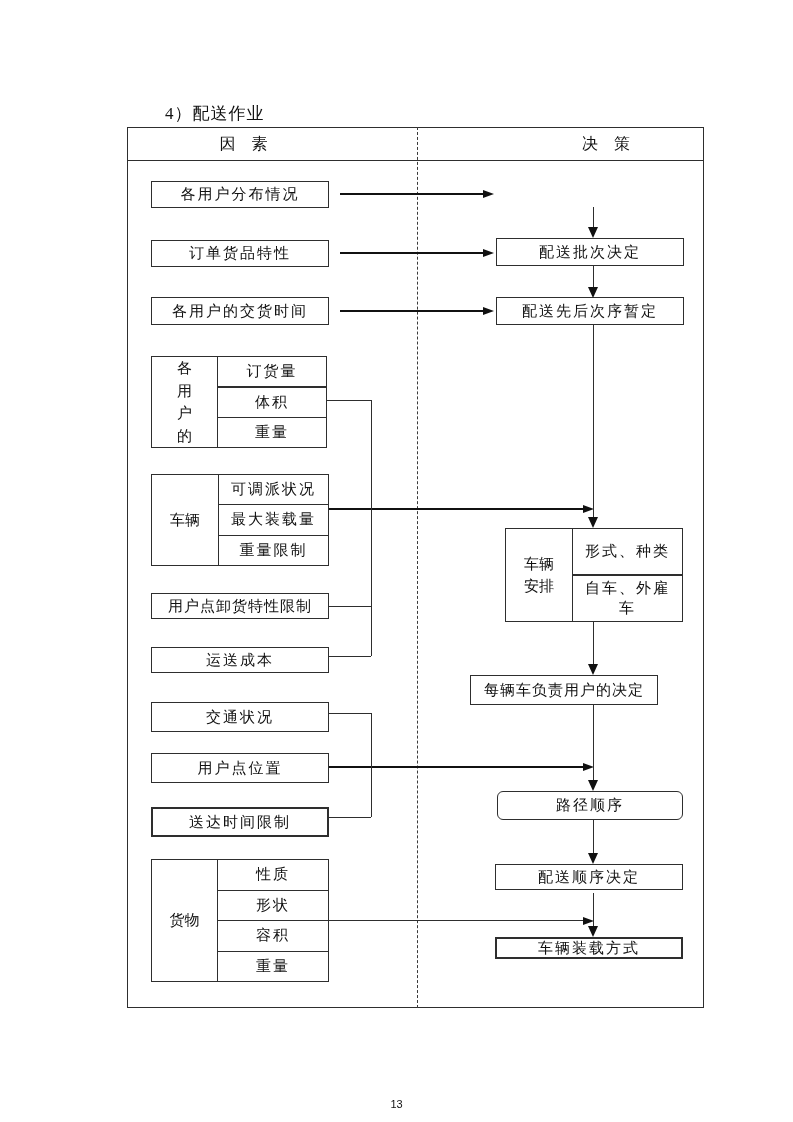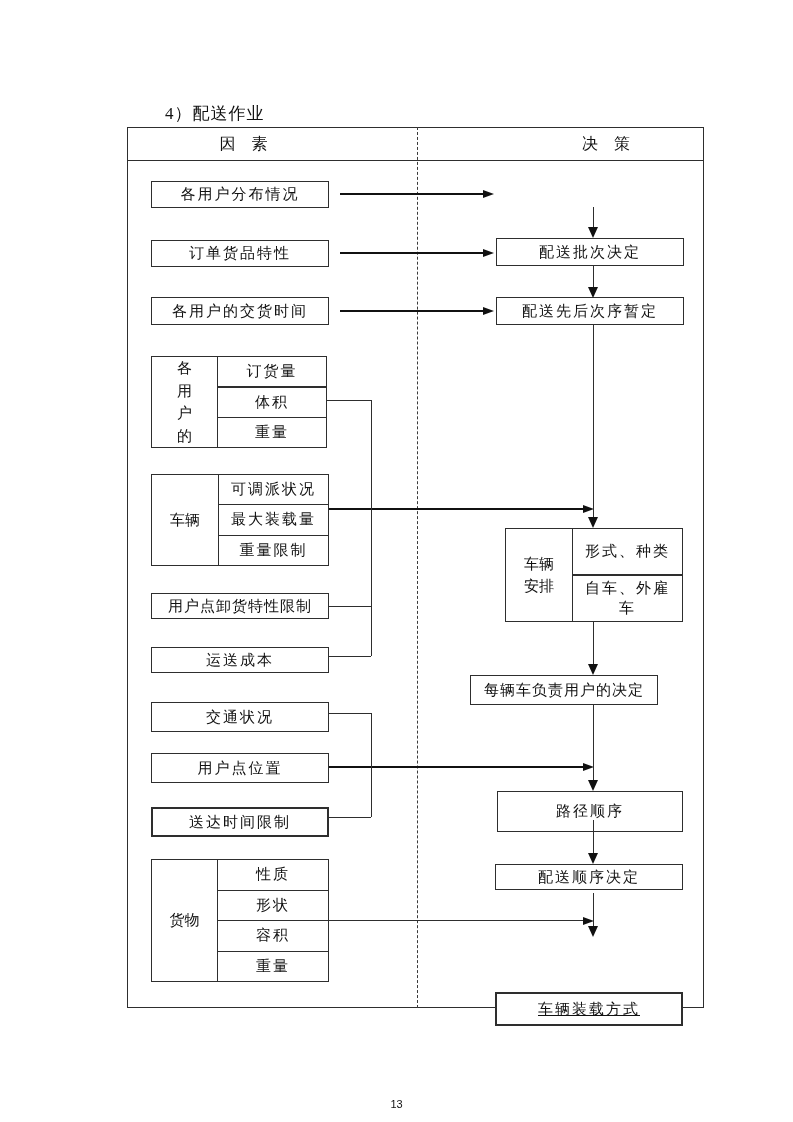--- a/index.html
+++ b/index.html
@@ -93,23 +93,23 @@
     <div class="side" style="width:67px;">
       <span class="vert" style="width:34px;">车辆安排</span>
     </div>
     <div class="rows">
       <div class="row" style="padding:0 11px;">形式、种类</div>
       <div class="row t2" style="padding:0 11px;">自车、外雇车</div>
     </div>
   </div>
 
   <div class="box" style="left:470px; top:675px; width:188px; height:30px; letter-spacing:1px;">每辆车负责用户的决定</div>
-  <div class="box" style="left:497px; top:791px; width:186px; height:41px;">路径顺序</div>
+  <div class="box" style="left:497px; top:791px; width:186px; height:29px;border-radius:6px;">路径顺序</div>
   <div class="box" style="left:495px; top:864px; width:188px; height:26px;">配送顺序决定</div>
-  <div class="box bthick" style="left:495px; top:992px; width:188px; height:34px;text-decoration:underline;">车辆装载方式</div>
+  <div class="box bthick" style="left:495px; top:937px; width:188px; height:22px;">车辆装载方式</div>
 
   <div class="h2 abs" style="left:340px; top:193px; width:143px;"></div>
   <div class="arr-r" style="left:483px; top:190px;"></div>
 
   <div class="h2 abs" style="left:340px; top:252px; width:143px;"></div>
   <div class="arr-r" style="left:483px; top:249px;"></div>
 
   <div class="h2 abs" style="left:340px; top:310px; width:143px;"></div>
   <div class="arr-r" style="left:483px; top:307px;"></div>
 

